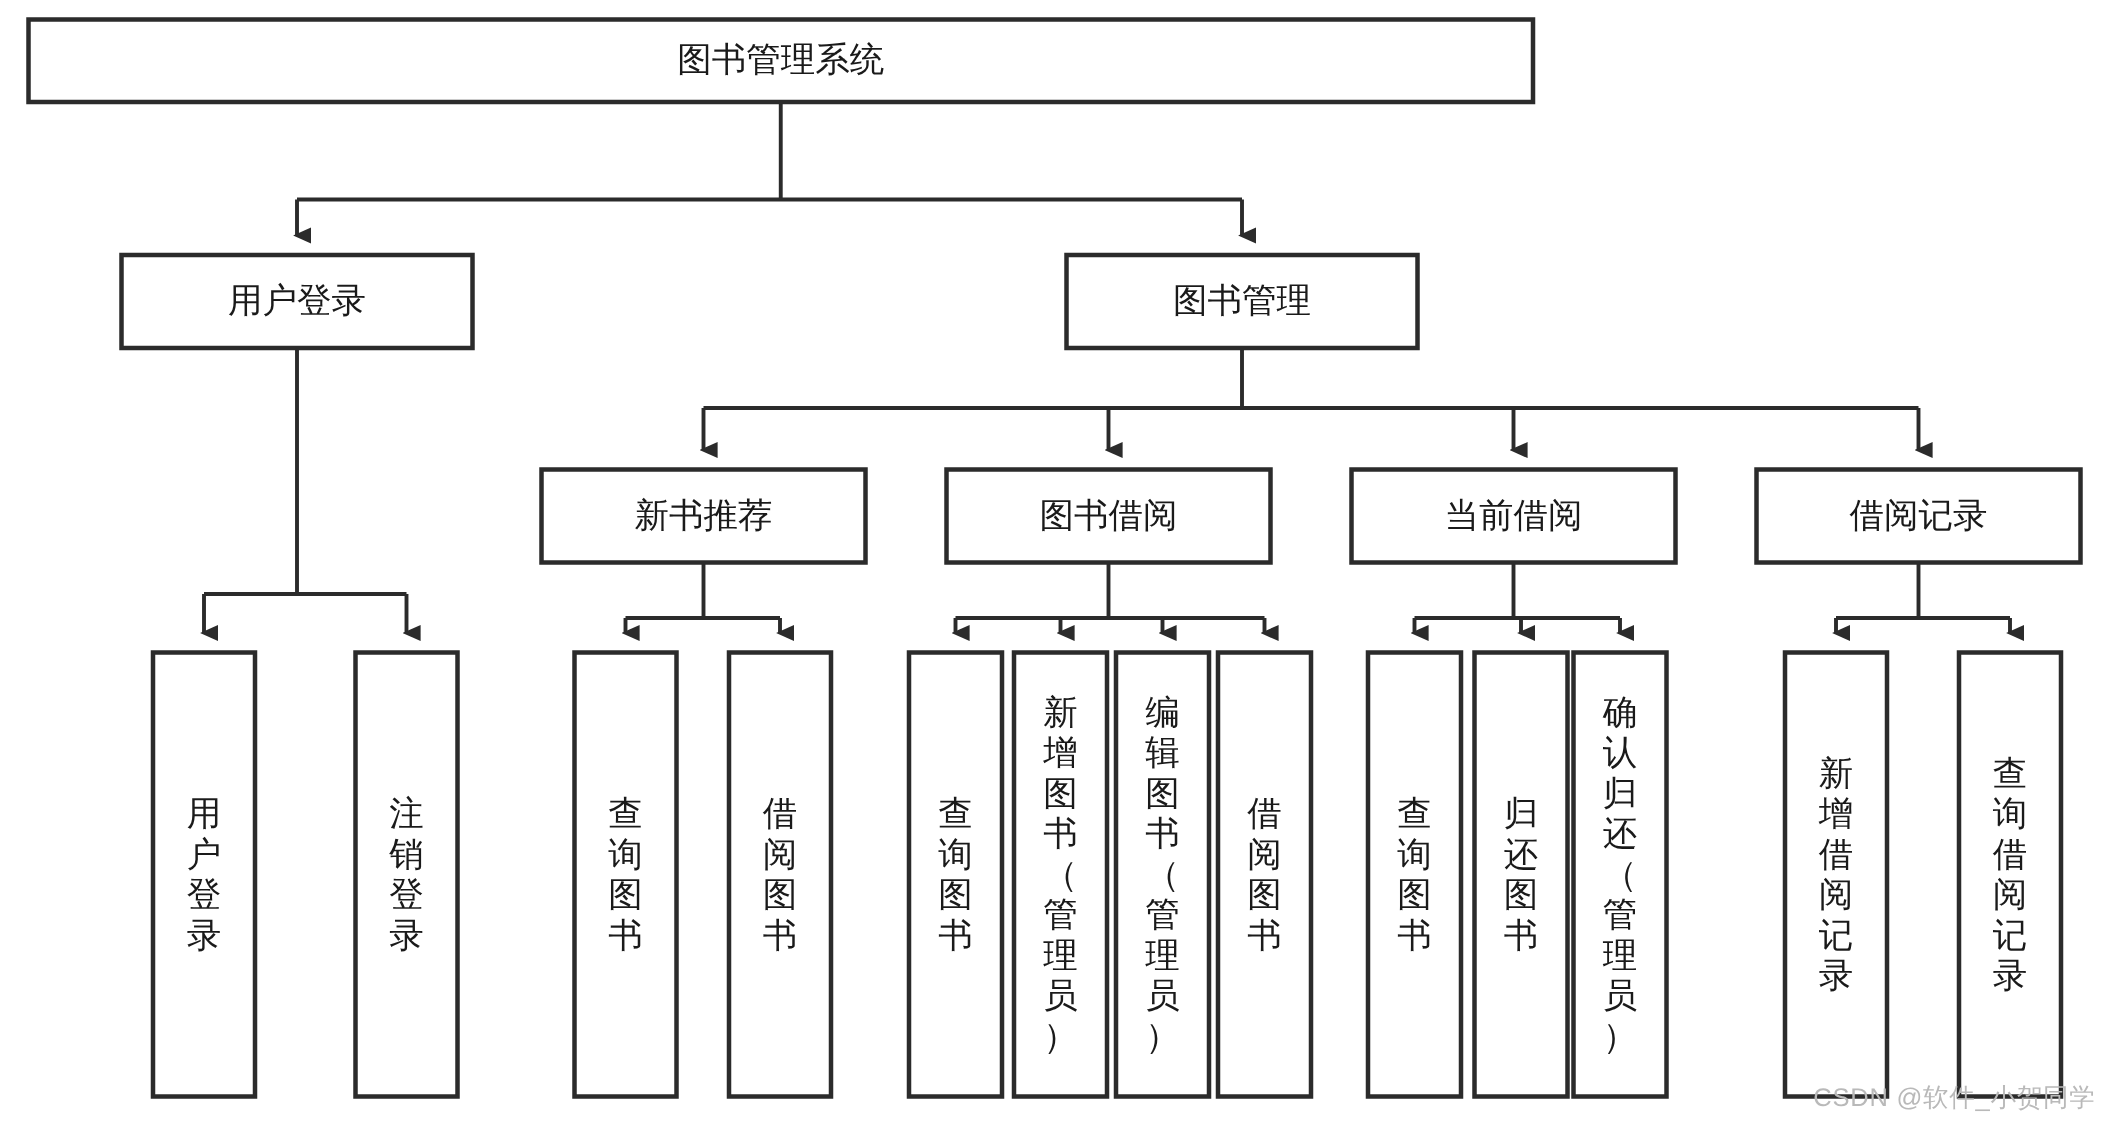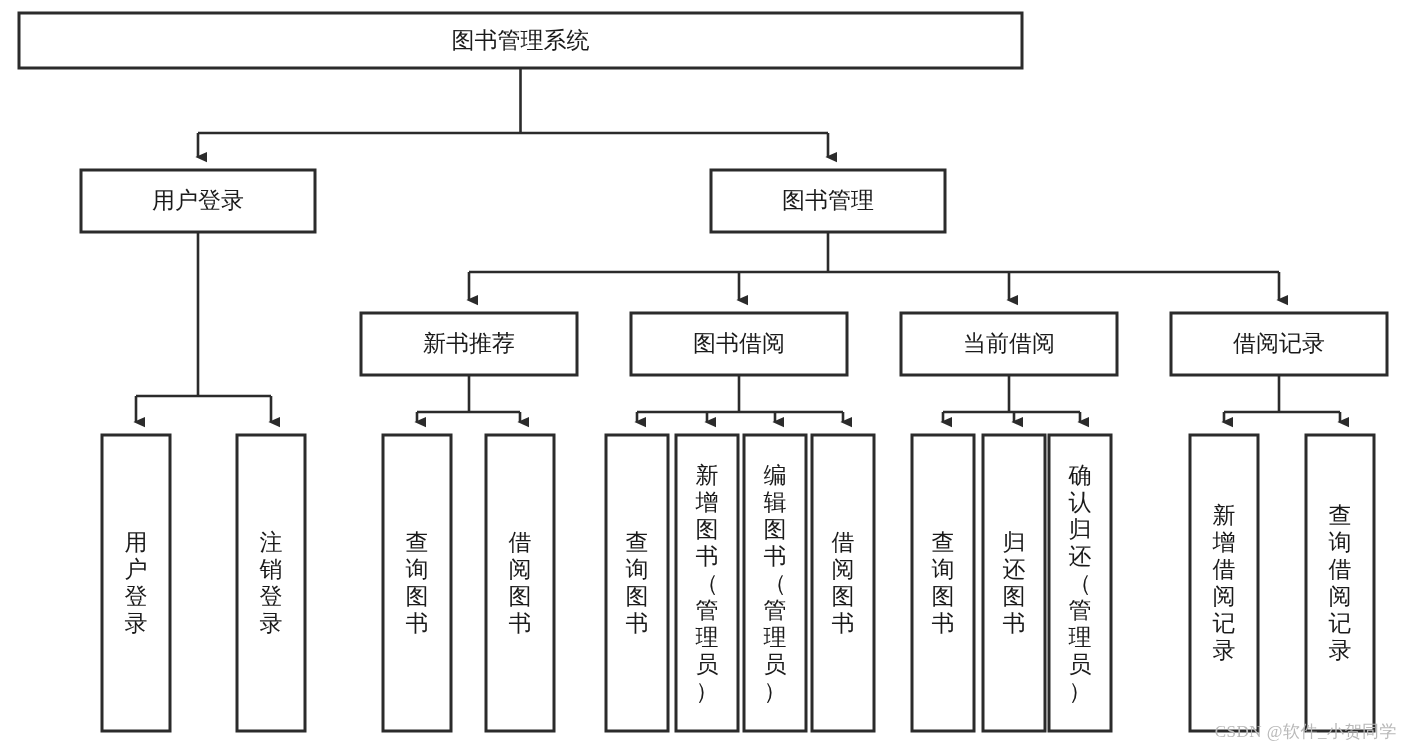--- a/index.html
+++ b/index.html
@@ -8,21 +8,21 @@
   #stage{position:relative;width:1405px;height:747px;background:#fff;border-radius:19px;}
   svg.diagram{position:absolute;left:0;top:0;width:1405px;height:747px;}
   .node-rect{fill:#ffffff;stroke:#2b2b2b;stroke-width:3;}
   .connector{stroke:#2b2b2b;stroke-width:2.6;fill:none;}
   .arrow-head{fill:#2b2b2b;stroke:none;}
   .node-label{fill:#1a1a1a;font-family:"Liberation Sans","DejaVu Sans",sans-serif;
        font-size:23px;text-anchor:middle;dominant-baseline:middle;}
   .leaf-label{fill:#1a1a1a;font-family:"Liberation Sans","DejaVu Sans",sans-serif;
        font-size:23px;text-anchor:middle;}
   .watermark{position:absolute;right:8px;bottom:4px;color:#b9b9b9;
-       font-size:17px;font-family:Liberation Serif, serif;
+       font-size:17px;font-family:Liberation Sans, sans-serif;
        white-space:nowrap;letter-spacing:0.5px;}
 </style>
 </head>
 <body>
 
 <div id="stage">
   <svg class="diagram" viewBox="0 0 1405 747">
     <defs>
       <marker id="arrow" markerWidth="12" markerHeight="12" refX="5.6" refY="9.4" orient="auto" markerUnits="userSpaceOnUse">
         <path class="arrow-head" d="M0.3,0 L11,0 L5.6,12 Z"></path>

